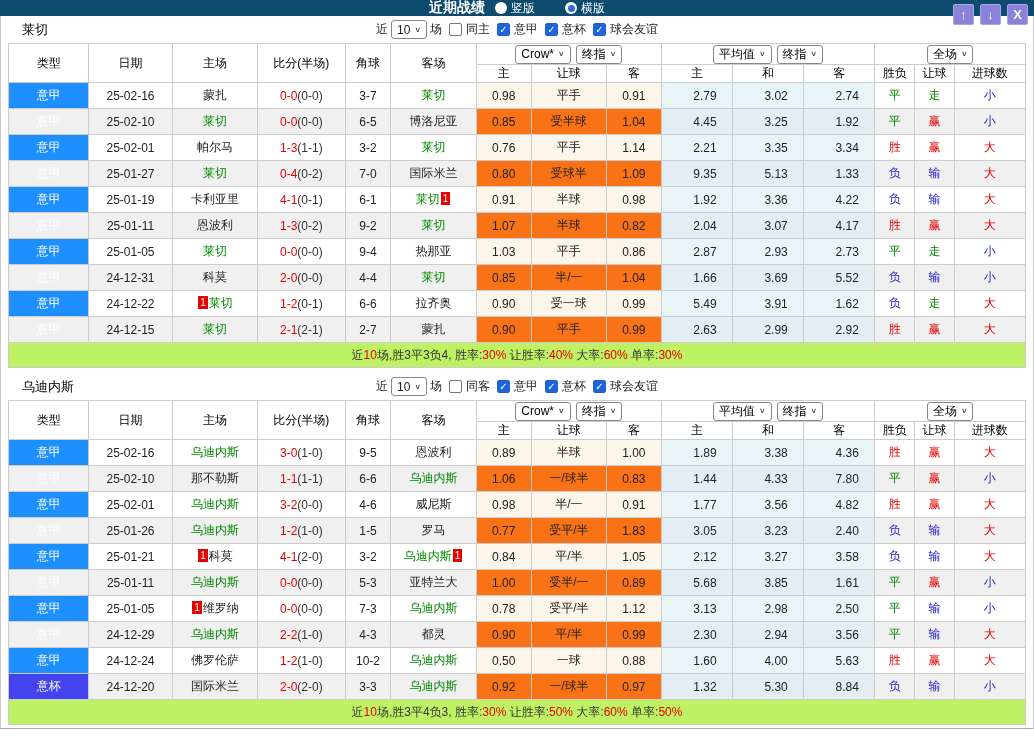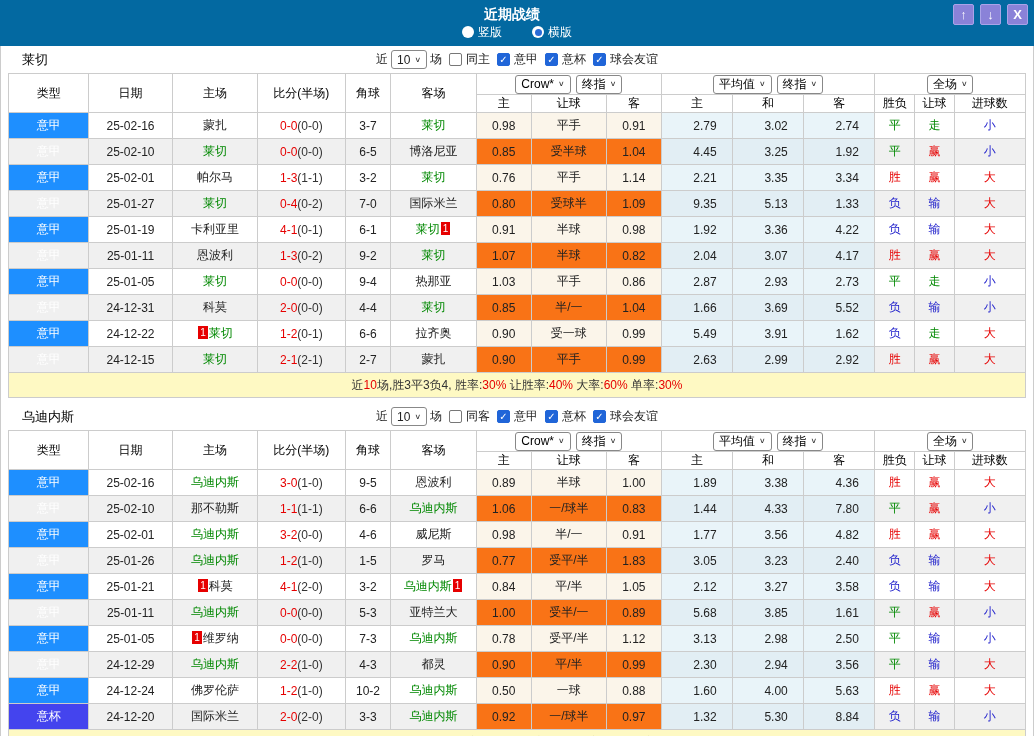--- a/index.html
+++ b/index.html
@@ -5,26 +5,25 @@
   * { box-sizing: border-box; margin: 0; padding: 0; }
   body {
     width: 1034px;
     font-family: "Liberation Sans", "DejaVu Sans", sans-serif;
     background: #fff;
     color: #222;
   }
   
   .titlebar {
     position: relative;
-    height: 46px;
-    background: #0369a1;
+    height: 16px;
+    background: #0c4a6e;
     display: flex;
     align-items: center;
     justify-content: center;
-    flex-direction: column;
   }
   .titlebar .title {
     color: #fff;
     font-weight: bold;
     font-size: 14px;
     margin-right: 10px;
   }
   .radio-group { display: flex; align-items: center; gap: 30px; }
   .radio-item { display: flex; align-items: center; gap: 4px; cursor: default; }
   .radio-dot {
@@ -85,21 +84,21 @@
   tbody tr.alt td.avg { background: #e2eef4; }
   .t-red { color: #e60000; margin-top: 30px; }
   .t-green { color: #008800; }
   .t-blue { color: #2222cc; }
   .t-focus { color: #008800; }
   .half { color: #333; }
   .card {
     display: inline-block; background: #e60000; color: #fff;
     font-size: 10px; line-height: 13px; padding: 0 2px; margin: 0 1px; vertical-align: 1px;
   }
-  tfoot td.summary { height: 25px; font-size: 12px; color: #333; background: #fef9c3; }
+  tfoot td.summary { height: 25px; font-size: 12px; color: #333; background: #bef264; }
   .ddwrap { display: inline-flex; gap: 5px; align-items: center; }
   .sect2 { margin-top: 5px; }
 </style>
 </head>
 <body>
 
 <div class="titlebar">
   <span class="title">近期战绩</span>
   <div class="radio-group">
     <span class="radio-item">

